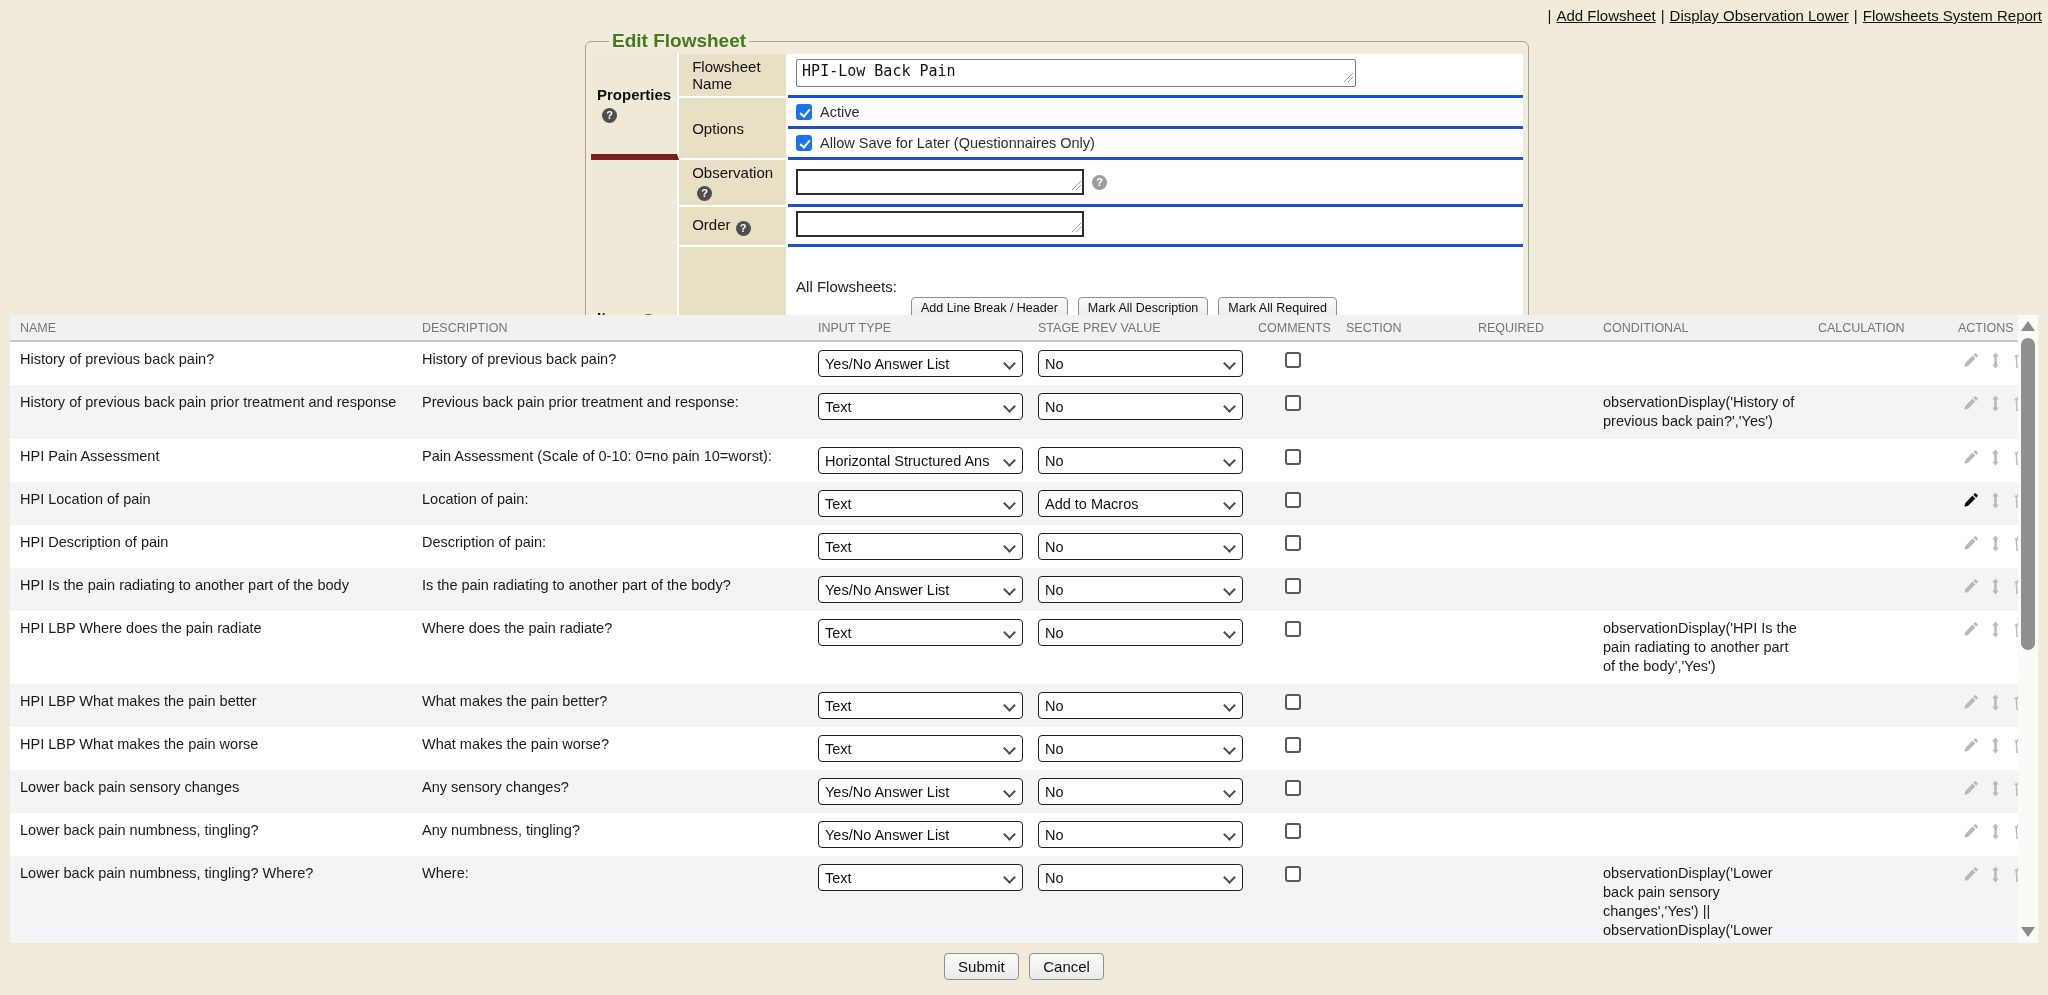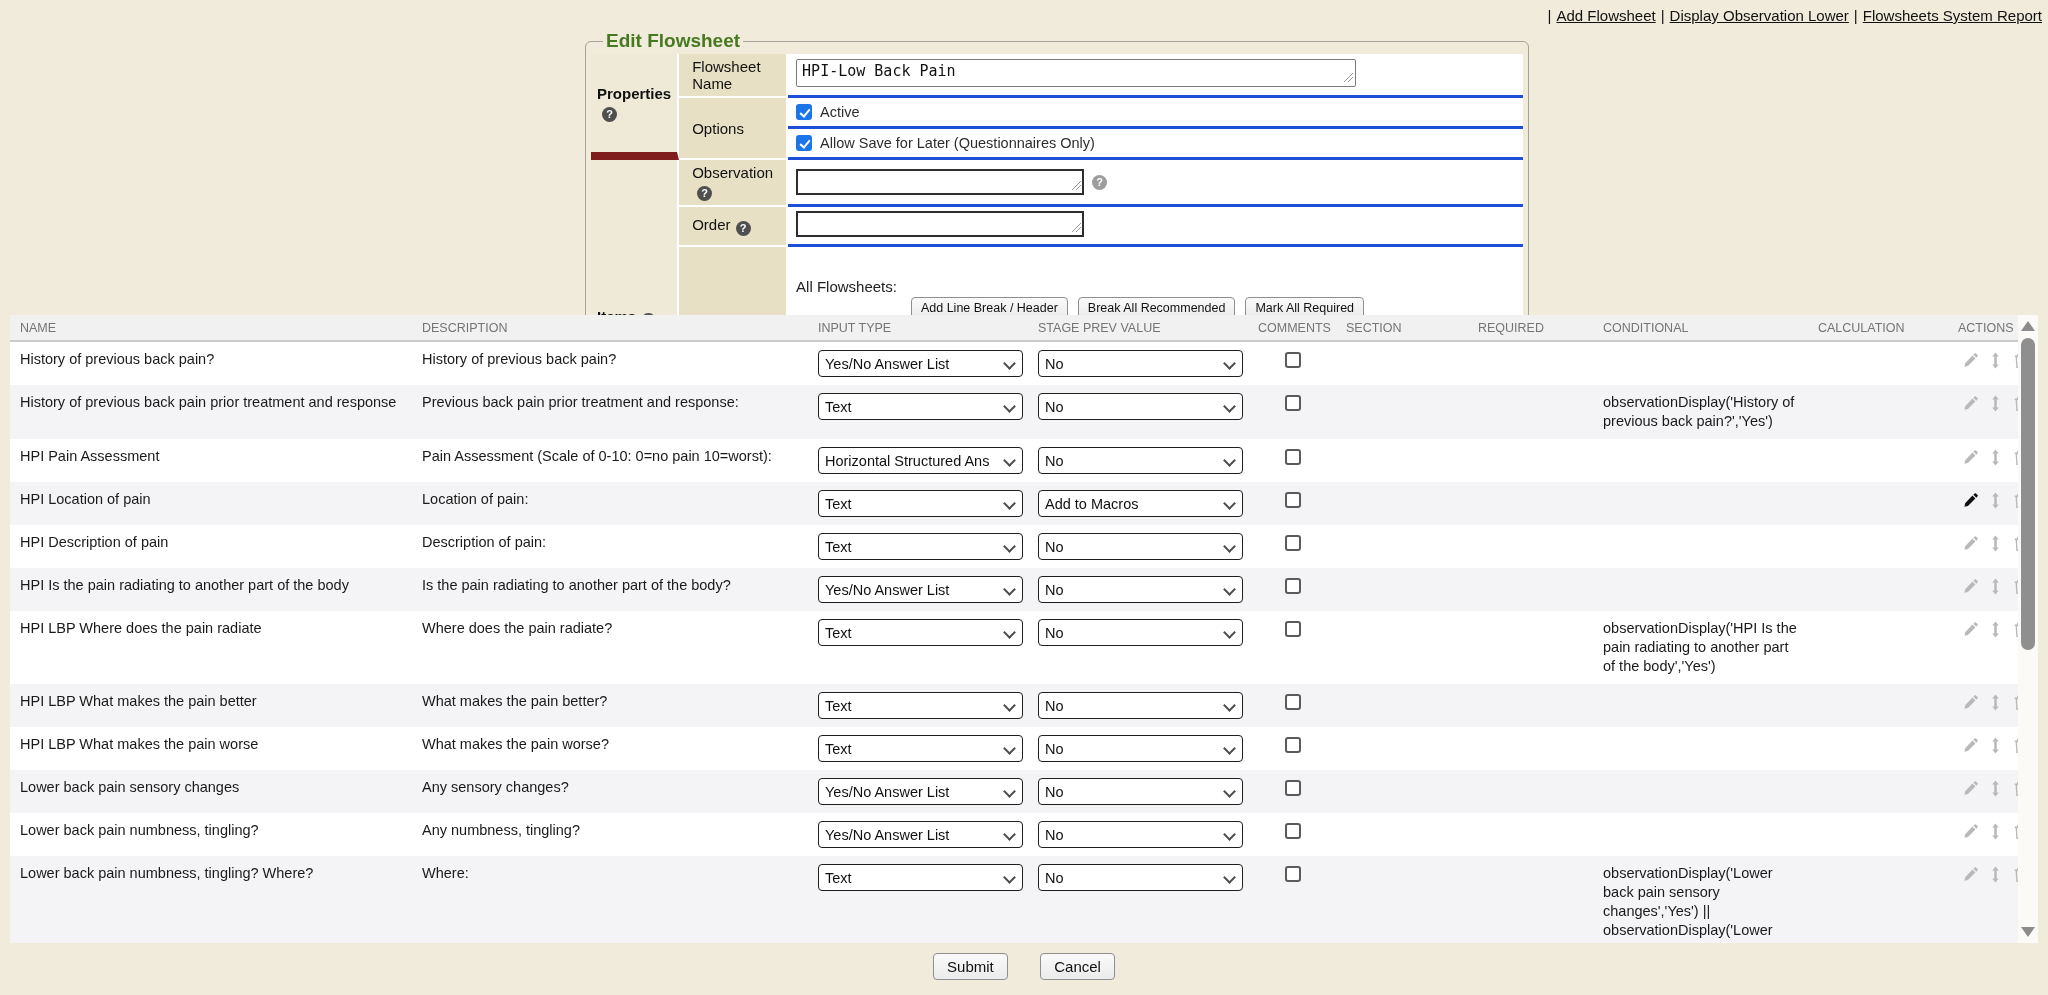--- a/index.html
+++ b/index.html
@@ -10,25 +10,25 @@
   }
   
   .topbar{position:absolute;top:7px;right:6px;font-size:15px;white-space:nowrap;}
   .topbar a{color:#111;text-decoration:underline;cursor:pointer;}
   .topbar .sep{text-decoration:none;color:#111;padding:0 5px;}
   
   fieldset.edit-fs{
     position:absolute;top:30px;left:585px;width:876px;margin:0;
     border:1px solid #a6a49a;border-radius:6px;padding:2px 5px 5px 5px;background:transparent;
   }
-  fieldset.edit-fs legend{color:#47791f;font-weight:bold;font-size:19px;padding:0 3px;margin-left:12px;}
+  fieldset.edit-fs legend{color:#47791f;font-weight:bold;font-size:19px;padding:0 3px;margin-left:18px;}
   table.form{border-collapse:separate;border-spacing:0;width:100%;}
   table.form td{vertical-align:middle;}
   td.cat{
-    width:104px;background:#efe9d8;border-right:2px solid #fff;border-bottom:8px solid #7f1d1d;
+    width:104px;background:#efe9d8;border-right:2px solid #fff;border-bottom:6px solid #7f1d1d;
     font-weight:bold;font-size:15px;padding:4px 6px;color:#111;
   }
   td.lbl{
     width:130px;background:#e7e0c4;border-right:2px solid #fff;border-bottom:2px solid #fff;
     font-size:15px;padding:4px 13px;color:#111;
   }
   td.content{background:#fff;border-bottom:3px solid #1d4ed8;padding:4px 8px;font-size:14.5px;}
   tr.rlast td{border-bottom:none;}
   .help{
     display:inline-block;width:15px;height:15px;border-radius:50%;background:#4f4f4f;color:#fff;
@@ -106,21 +106,21 @@
   .vscroll{position:absolute;top:0;right:0;width:20px;height:628px;background:#fbfaf7;}
   .vs-up,.vs-down{position:absolute;left:3px;width:0;height:0;border-left:7px solid transparent;border-right:7px solid transparent;cursor:pointer;}
   .vs-up{top:6px;border-bottom:10px solid #8b8b8b;}
   .vs-down{bottom:6px;border-top:10px solid #8b8b8b;}
   .vs-thumb{position:absolute;top:23px;left:3px;width:14px;height:312px;background:#8f8f8f;border-radius:7px;cursor:pointer;}
   
   .footer{position:absolute;top:953px;left:0;width:100%;text-align:center;}
   button.fbtn{
     font-family:"Liberation Sans",sans-serif;font-size:15px;color:#111;
     background:linear-gradient(#fafafa,#ebebeb);border:1px solid #8f8f8f;border-radius:4px;
-    padding:4px 13px;margin:0 14px;cursor:pointer;
+    padding:4px 13px;margin:0 3px;cursor:pointer;
   }
 </style>
 </head>
 <body>
 
 <div class="topbar"><span class="sep">|</span><a>Add Flowsheet</a><span class="sep">|</span><a>Display Observation Lower</a><span class="sep">|</span><a>Flowsheets System Report</a></div>
 
 <fieldset class="edit-fs">
   <legend>Edit Flowsheet</legend>
   <table class="form">
@@ -176,21 +176,21 @@
       </td>
     </tr>
     <tr class="rlast">
       <td class="lbl">
         <span>Flow</span><span class="help">?</span>
       </td>
       <td class="content" style="padding-top:0;padding-bottom:0;">
             <div class="flow-line">
               <span class="flow-label">All Flowsheets:</span>
               <button class="btn">Add Line Break / Header</button>
-              <button class="btn">Break All Recommended</button>
+              <button class="btn">Mark All Description</button>
               <button class="btn">Mark All Required</button>
             </div>
             <div class="flow-line">
               <span class="flow-label u">Questionnaires Only:</span>
               <button class="btn">Add Page Break</button>
               <button class="btn">Add Section Break</button>
               <button class="btn">Add Group Break</button>
               <button class="btn">Add Layout</button>
               <button class="btn">Add Scriptlet</button>
             </div>

